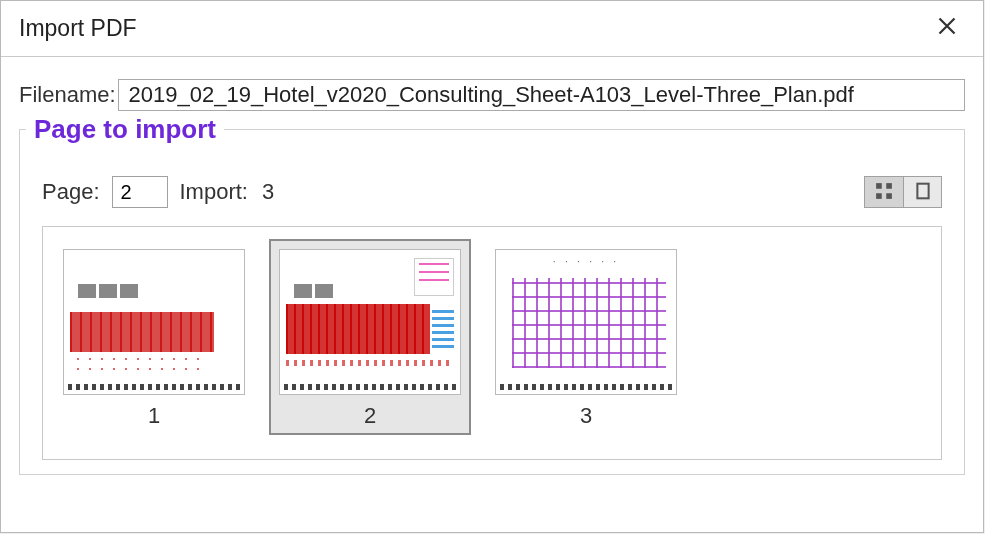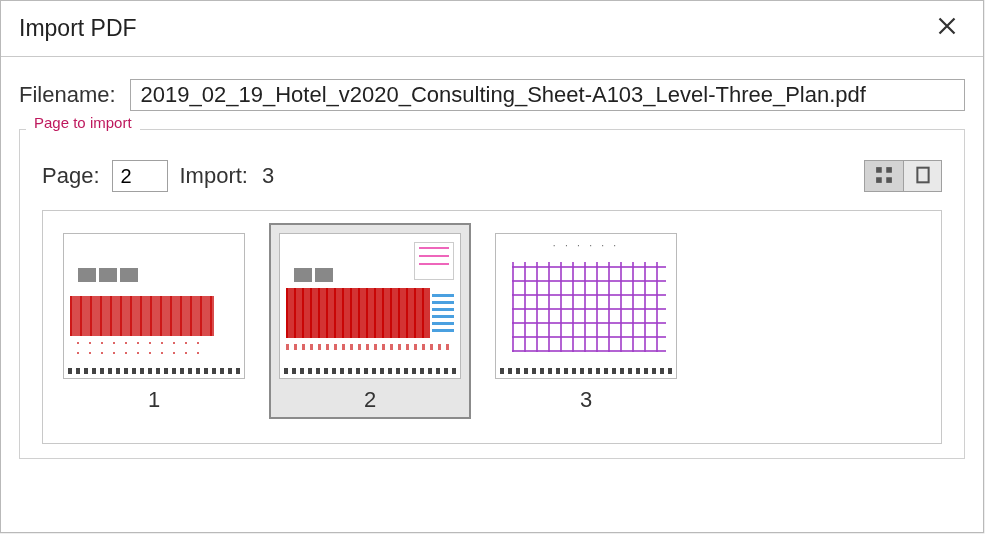--- a/index.html
+++ b/index.html
@@ -43,21 +43,21 @@
     color: #333;
   }
   .close-btn svg { width: 20px; height: 20px; }
   .body {
     padding: 22px 18px 0 18px;
     flex: 1;
   }
   .filename-row {
     display: flex;
     align-items: center;
-    gap: 14px;
+    gap: 2px;
     margin-bottom: 9px;
     justify-content: center;
   }
   .filename-label { white-space: nowrap; font-size: 22px; color: #333; }
   .filename-input {
     flex: 1;
     height: 32px;
     border: 1.5px solid #a9a9a9;
     padding: 2px 10px;
     font-size: 22px;
@@ -70,28 +70,29 @@
     position: relative;
     padding: 20px 22px 14px 22px;
     margin-top: 18px;
   }
   .group-legend {
     position: absolute;
     top: -16px;
     left: 6px;
     background: #fff;
     padding: 0 8px;
-    font-size: 15px;
-    color: #be185d;
+    font-size: 26px;
+    color: #6d28d9;
+    font-weight: bold;
   }
   .toolbar-row {
     display: flex;
     align-items: flex-start;
     justify-content: space-between;
-    margin-top: 10px;
+    margin-top: 26px;
     margin-bottom: 18px;
     gap: 32px;
   }
   .page-controls {
     display: flex;
     align-items: center;
     gap: 12px;
   }
   .page-label, .total-label, .total-value {
     font-size: 22px;

